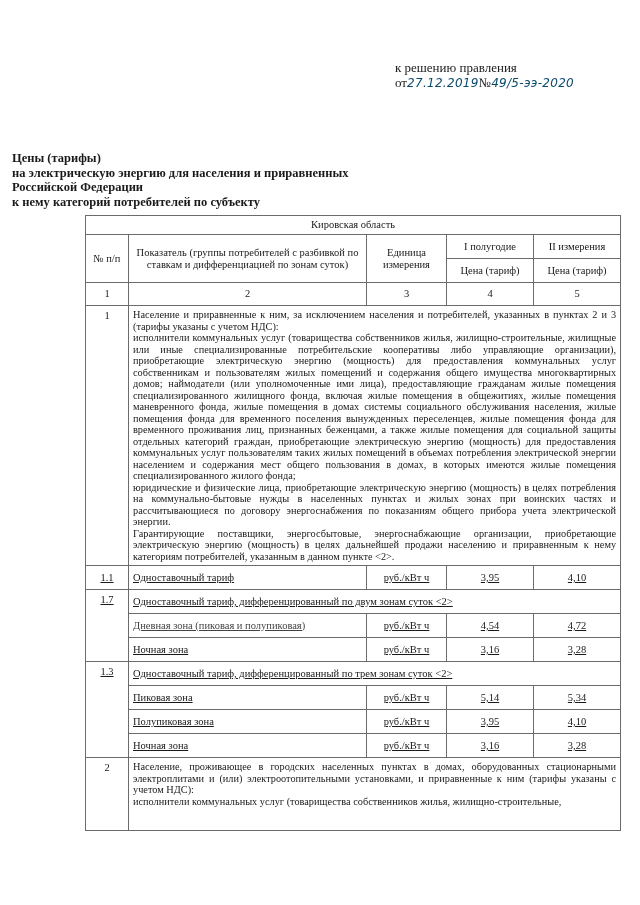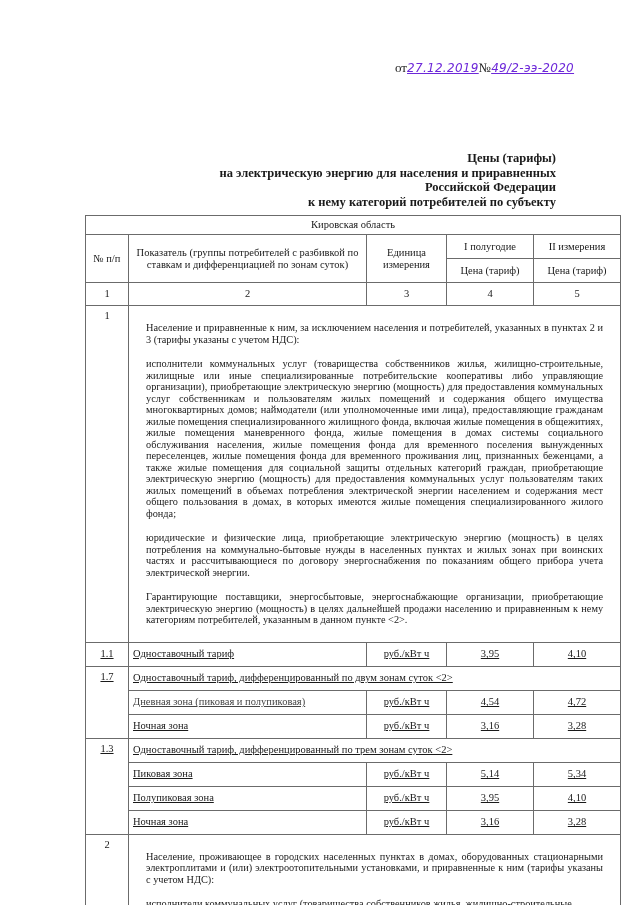--- a/index.html
+++ b/index.html
@@ -21,33 +21,33 @@
     top: 44px;
     font-size: 13px;
     line-height: 15px;
   }
   .appendix .line { display: block; white-space: nowrap; }
   .appendix .gap { height: 16px; }
   .handwritten {
     font-family: "DejaVu Sans", sans-serif;
     font-style: italic;
     font-size: 12px;
-    text-decoration: underline;
     letter-spacing: 0.3px;
-    color: #6d28d9;
+    color: #0c4a6e;
   }
   .title {
     position: absolute;
     left: 0;
     width: 556px;
     top: 151px;
-    text-align: right;
+    text-align: left;
     font-weight: bold;
     font-size: 12.5px;
     line-height: 14.5px;
+    padding-left: 12px;
   }
   .title span { display: block; }
 
   table.tariffs {
     position: absolute;
     left: 85px;
     top: 215px;
     width: 535px;
     border-collapse: collapse;
     table-layout: fixed;
@@ -64,32 +64,33 @@
   .region td { height: 18px; text-align: center; }
   .hdr td { height: 23px; text-align: center; }
   .num td { height: 22px; text-align: center; }
   .body-cell {
     text-align: justify;
     padding: 3px 4px 3px 4px !important;
     vertical-align: top !important;
     font-size: 10.3px;
     line-height: 11.5px;
   }
-  .body-cell p { margin: 13px; text-align: justify; }
+  .body-cell p { margin: 0; text-align: justify; }
   .idx { vertical-align: top !important; text-align: center; padding-top: 4px !important; }
   .r24 td { height: 23px; text-decoration: underline; }
   .row2 td { height: 66px; }
   .subtle { color: #444; }
 </style>
 </head>
 <body>
 
 <div class="appendix">
   <div class="gap"></div>
-  <span class="line"><span>от</span><span class="handwritten">27.12.2019</span><span>№</span><span class="handwritten">49/2-ээ-2020</span></span>
+  <span class="line">к решению правления</span>
+  <span class="line"><span>от</span><span class="handwritten">27.12.2019</span><span>№</span><span class="handwritten">49/5-ээ-2020</span></span>
 </div>
 
 <div class="title">
   <span>Цены (тарифы)</span>
   <span>на электрическую энергию для населения и приравненных</span>
   <span>Российской Федерации</span>
   <span>к нему категорий потребителей по субъекту</span>
 </div>
 
 <table class="tariffs">

